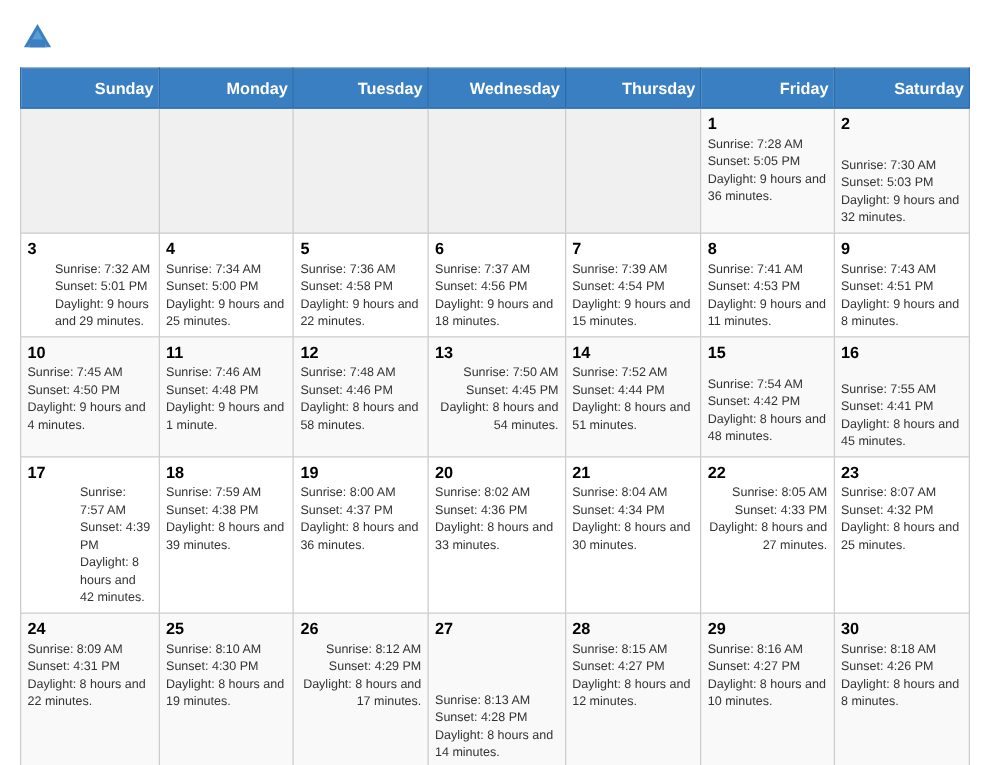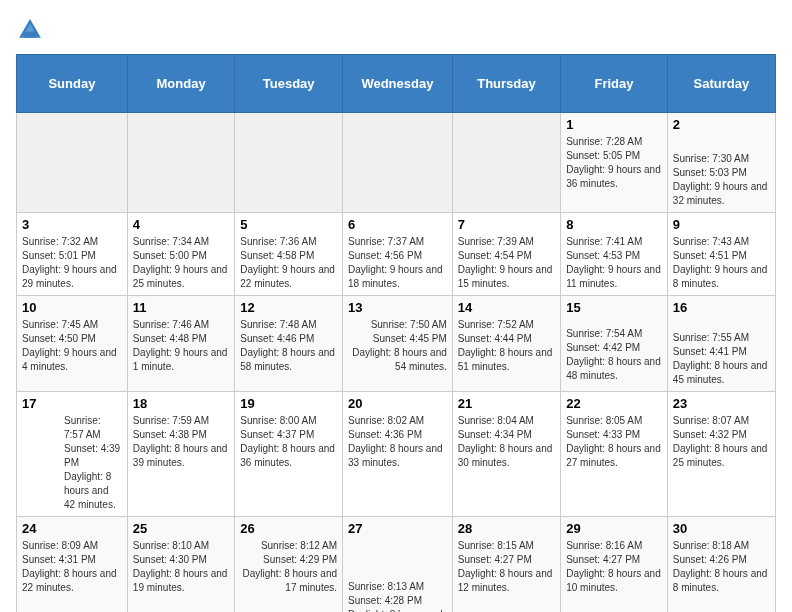--- a/index.html
+++ b/index.html
@@ -46,22 +46,22 @@
       color: #444;
     }
     table {
       width: 100%;
       border-collapse: collapse;
       font-size: 11px;
     }
     thead th {
       background-color: #3a7fc1;
       color: #fff;
-      text-align: center;
-      padding: 21px 4px;
+      text-align: right;
+      padding: 8px 4px;
       font-size: 13px;
       font-weight: bold;
       border: 1px solid #2c6ca8;
     }
     tbody td {
       border: 1px solid #ccc;
       vertical-align: top;
       padding: 4px 5px;
       width: 113px;
       min-height: 80px;
@@ -134,21 +134,21 @@
         <td>
           <span class="day-number">2</span>
           <div class="day-info" style="white-space: pre-line; margin-top: 20px;">Sunrise: 7:30 AM
 Sunset: 5:03 PM
 Daylight: 9 hours and 32 minutes.</div>
         </td>
       </tr>
       <tr>
         <td>
           <span class="day-number">3</span>
-          <div class="day-info" style="white-space: pre-line;">Sunrise: 7:32 AM
+          <div class="day-info" style="white-space: pre-line; margin-left: 22px;">Sunrise: 7:32 AM
 Sunset: 5:01 PM
 Daylight: 9 hours and 29 minutes.</div>
         </td>
         <td>
           <span class="day-number">4</span>
           <div class="day-info" style="white-space: pre-line;">Sunrise: 7:34 AM
 Sunset: 5:00 PM
 Daylight: 9 hours and 25 minutes.</div>
         </td>
         <td>
@@ -252,21 +252,21 @@
 Daylight: 8 hours and 33 minutes.</div>
         </td>
         <td>
           <span class="day-number">21</span>
           <div class="day-info" style="white-space: pre-line;">Sunrise: 8:04 AM
 Sunset: 4:34 PM
 Daylight: 8 hours and 30 minutes.</div>
         </td>
         <td>
           <span class="day-number">22</span>
-          <div class="day-info" style="white-space: pre-line;">Sunrise: 8:05 AM
+          <div class="day-info" style="white-space: pre-line; text-align: right;">Sunrise: 8:05 AM
 Sunset: 4:33 PM
 Daylight: 8 hours and 27 minutes.</div>
         </td>
         <td>
           <span class="day-number">23</span>
           <div class="day-info" style="white-space: pre-line;">Sunrise: 8:07 AM
 Sunset: 4:32 PM
 Daylight: 8 hours and 25 minutes.</div>
         </td>
       </tr>

